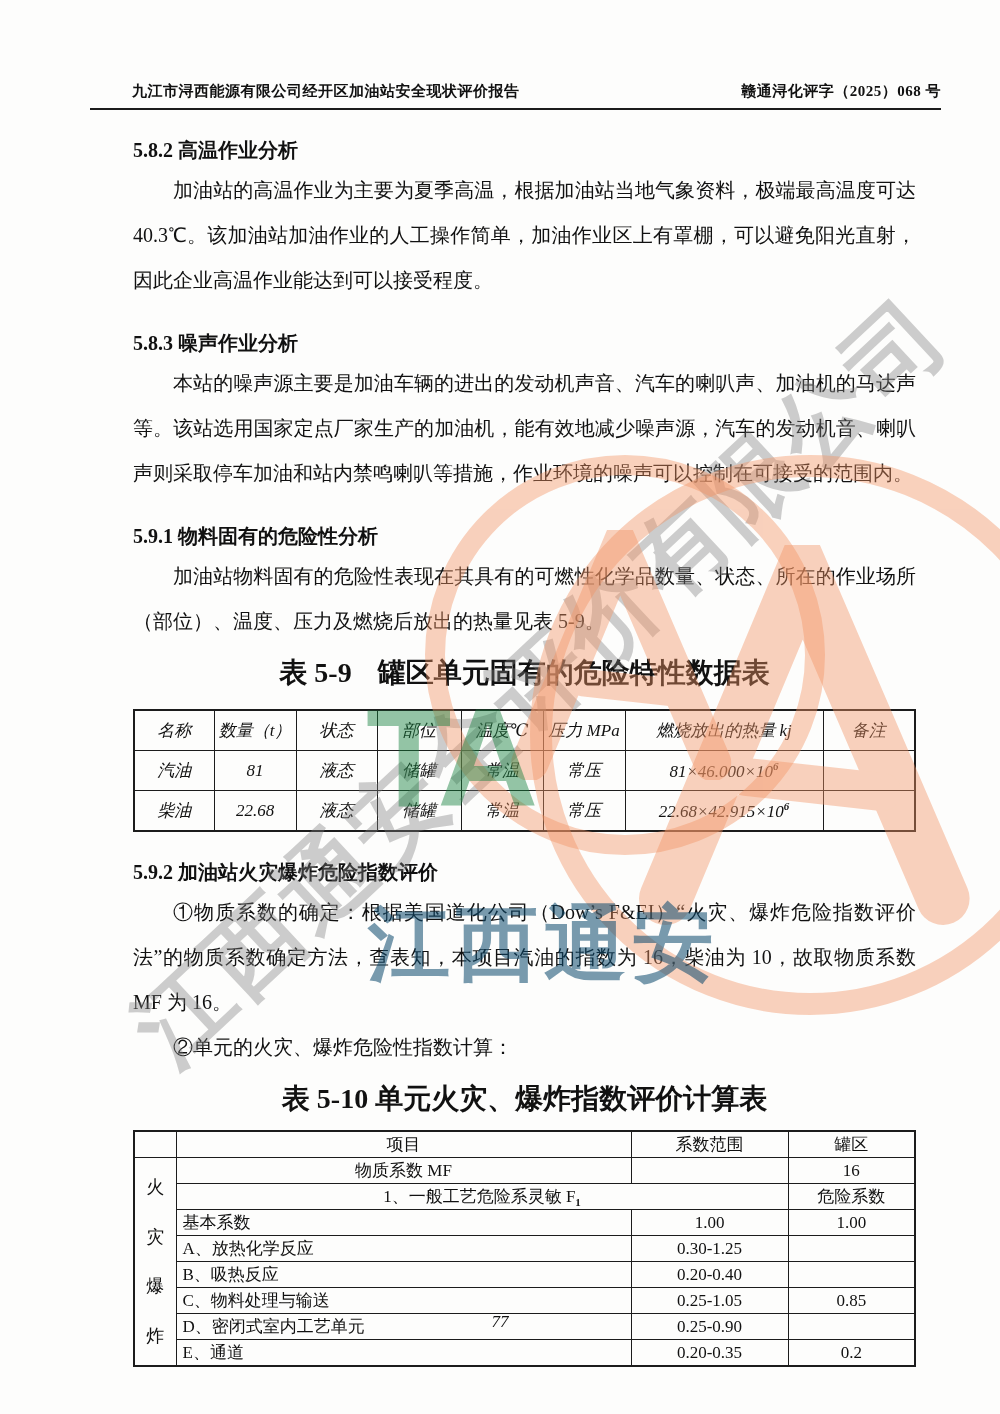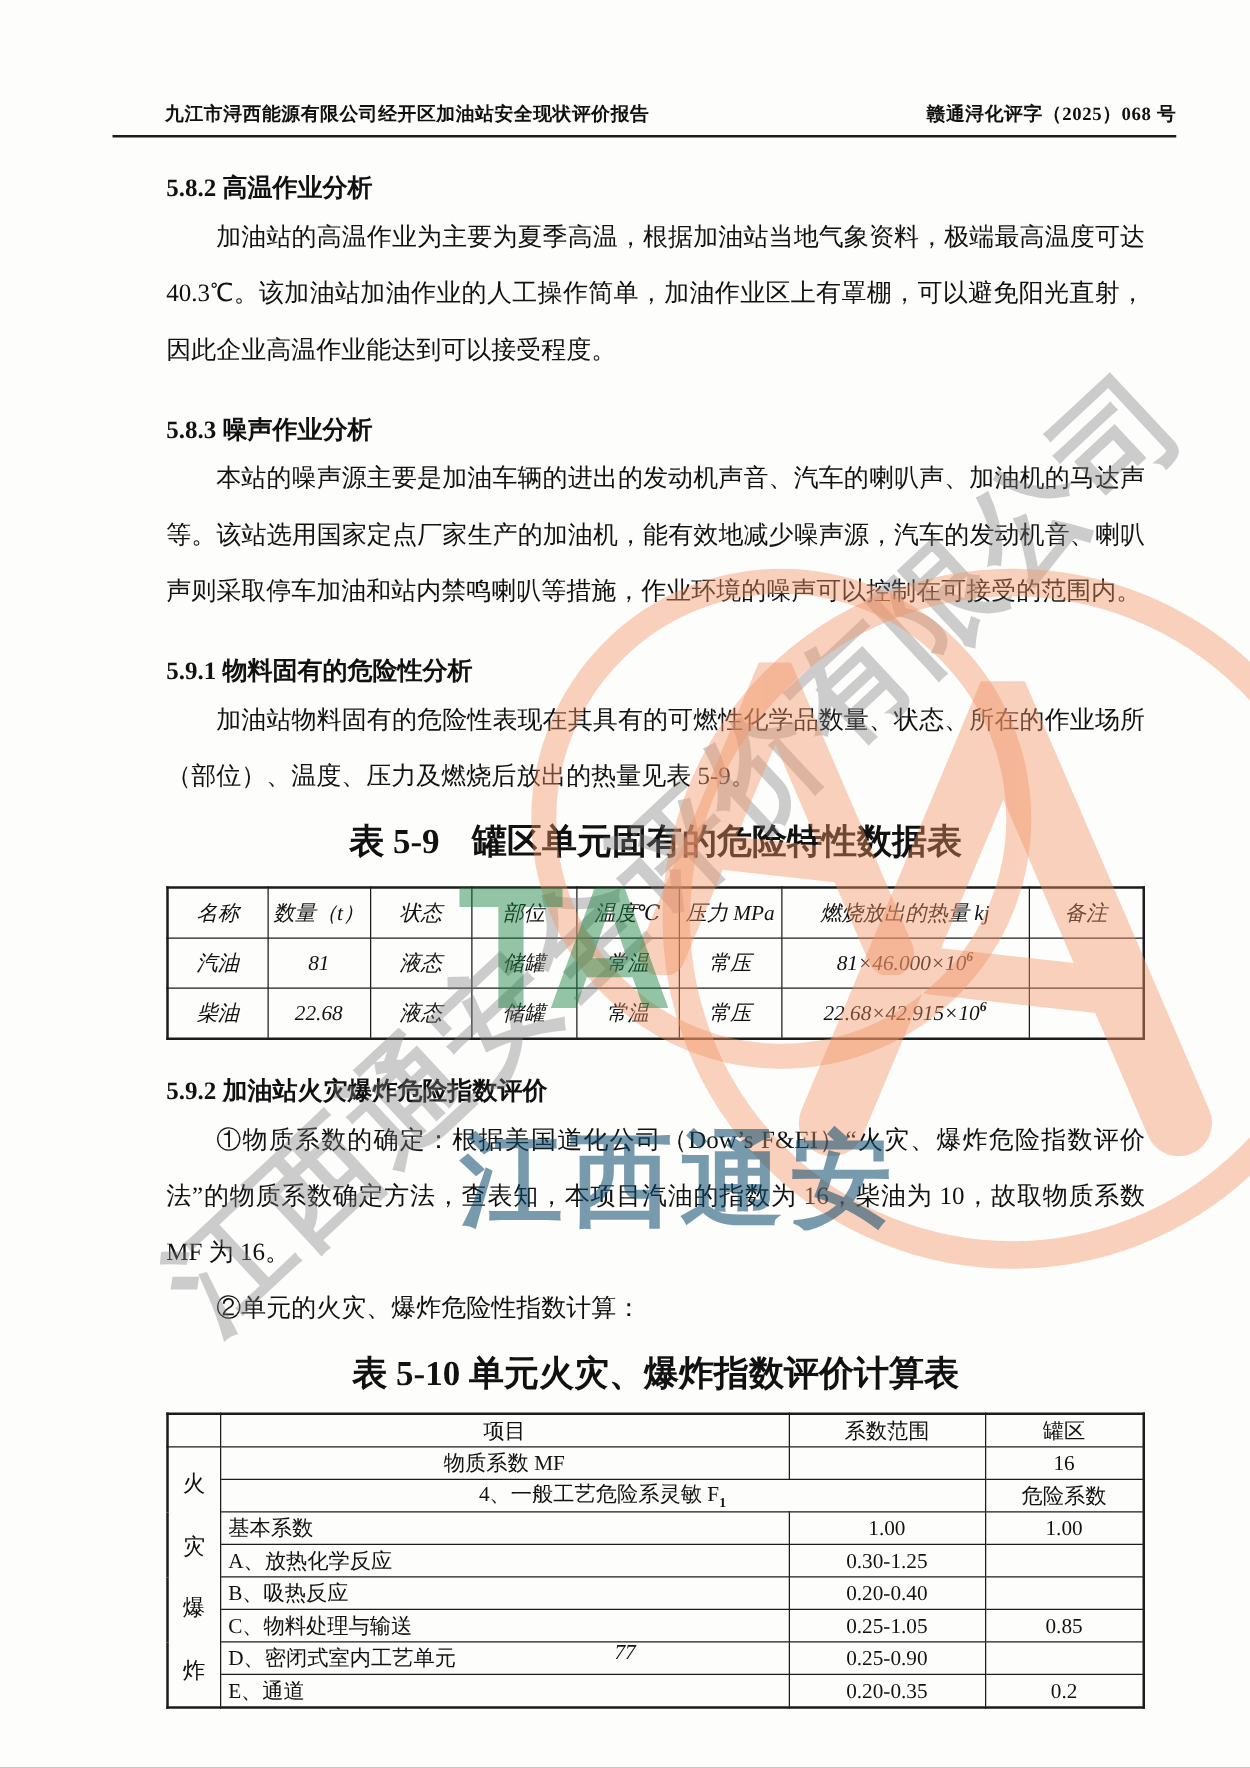--- a/index.html
+++ b/index.html
@@ -192,21 +192,21 @@
               <span>灾</span>
               <span>爆</span>
               <span>炸</span>
             </div>
           </td>
           <td>物质系数 MF</td>
           <td></td>
           <td>16</td>
         </tr>
         <tr>
-          <td colspan="2"><span>4、一般工艺危险系灵敏 F</span><sub class="s">1</sub></td>
+          <td colspan="2"><span>1、一般工艺危险系灵敏 F</span><sub class="s">1</sub></td>
           <td>危险系数</td>
         </tr>
         <tr>
           <td class="left">基本系数</td>
           <td>1.00</td>
           <td>1.00</td>
         </tr>
         <tr>
           <td class="left">A、放热化学反应</td>
           <td>0.30-1.25</td>

